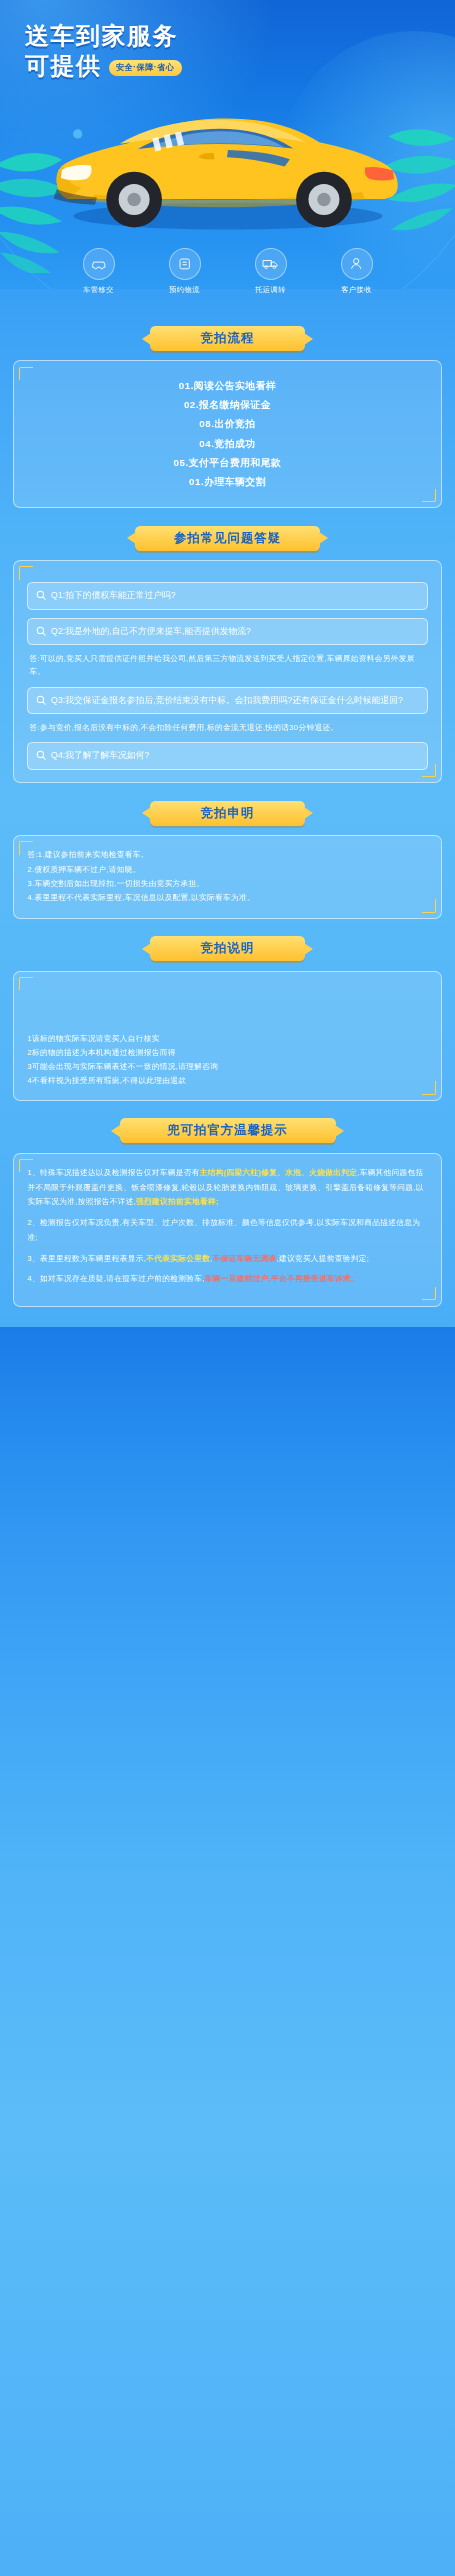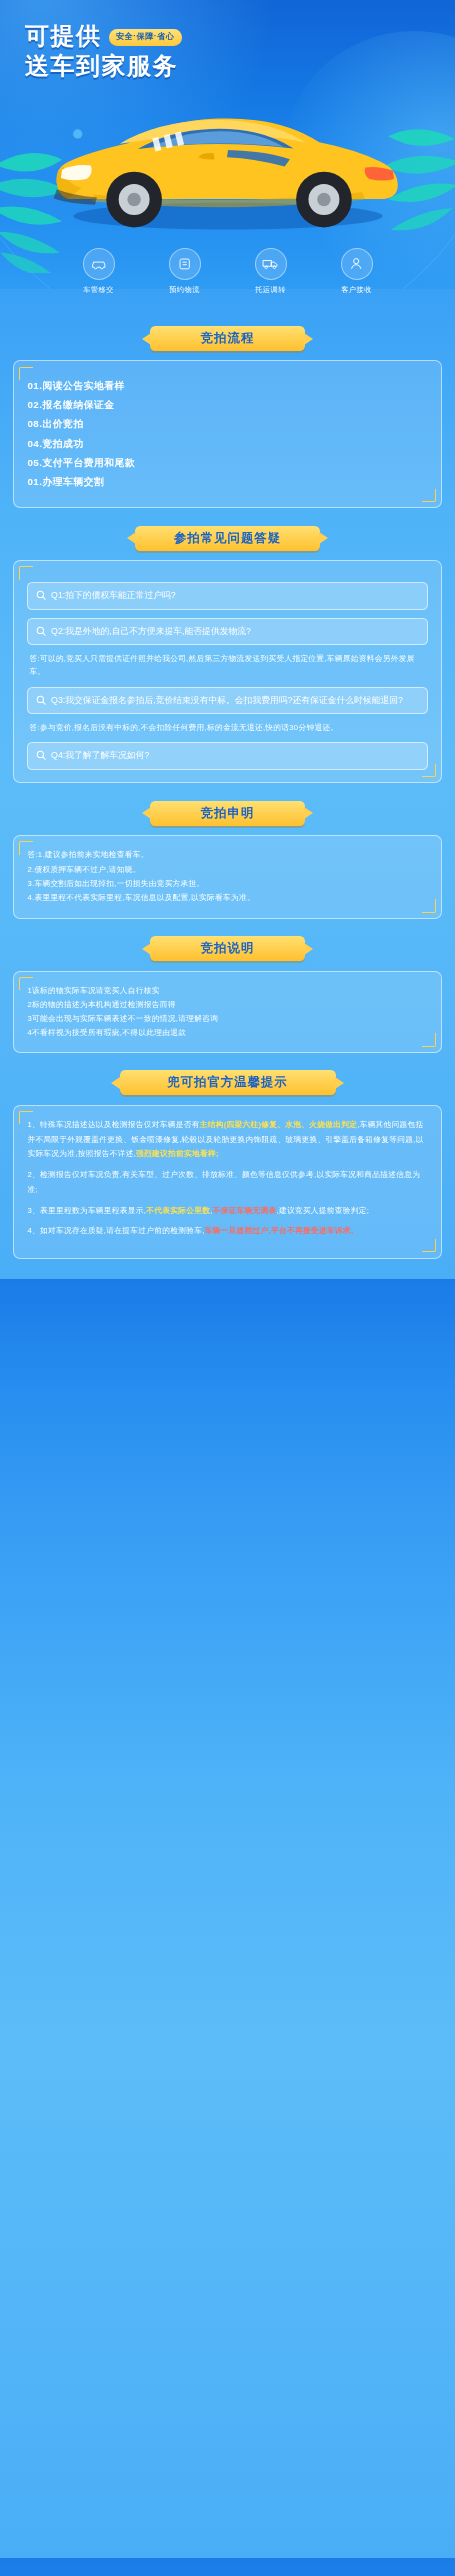--- a/index.html
+++ b/index.html
@@ -91,39 +91,39 @@
     position:relative;
   }
   .corner{
     position:absolute;width:13.4px;height:13.4px;
   }
   .corner.tl{left:5.2px;top:5.2px;border-left:1.5px solid #ffd24d;border-top:1.5px solid #ffd24d;border-radius:2.1px 0 0 0;}
   .corner.br{right:5.2px;bottom:5.2px;border-right:1.5px solid #ffd24d;border-bottom:1.5px solid #ffd24d;border-radius:0 0 2.1px 0;}
 
   .flow-list{list-style:none;}
   .flow-list li{
-    font-size:9.8px;letter-spacing:0.5px;margin:6.2px 0;font-weight:bold;
+    font-size:9.8px;letter-spacing:0.5px;margin:6.2px 0;text-align:center;font-weight:bold;
   }
 
   
   .faq{margin-top:2.1px;}
   .faq .q{
     display:flex;align-items:flex-start;gap:5.2px;
     background:rgba(255,255,255,.22);
     border:0.5px solid rgba(255,255,255,.6);
     border-radius:5.2px;
     padding:6.2px 7.2px;margin-top:8.2px;
   }
   .faq .q .qicon{flex:0 0 auto;margin-top:1px;}
   .faq .q .qtext{font-size:8.8px;font-weight:normal;line-height:1.5;}
   .faq .a{
     font-size:7.7px;line-height:1.75;margin:6.2px 2.1px 2.1px;letter-spacing:0.3px;
   }
 
-  .plain-list{list-style:none;}
+  .plain-list{list-style:none;margin-top:48px;}
   .plain-list li{font-size:7.7px;line-height:1.8;letter-spacing:0.3px;}
 
   .statement p{font-size:7.7px;line-height:1.85;letter-spacing:0.3px;}
 
   .tips{margin-bottom:20.6px;}
   .tips p{font-size:7.7px;line-height:1.9;letter-spacing:0.3px;margin-bottom:6.2px;}
   .hl-yellow{color:#ffe14d;font-weight:bold;}
   .hl-red{color:#ff6a5e;font-weight:bold;}
 </style>
 </head>
@@ -152,24 +152,24 @@
   <svg width="113" height="165" style="position:absolute;right:-5.2px;top:82px;opacity:.95" viewBox="0 0 220 320">
     <g fill="#1fd6bd">
       <path d="M210 110 q-70 -35 -130 -5 q60 35 130 5z" opacity=".95"></path>
       <path d="M220 155 q-85 -28 -150 10 q80 30 150 -10z" opacity=".85"></path>
       <path d="M215 200 q-70 -12 -135 28 q75 18 135 -28z" opacity=".9"></path>
       <path d="M205 245 q-60 2 -120 42 q70 8 120 -42z" opacity=".8"></path>
     </g>
   </svg>
 
   <div class="hero-title">
+    <h1>送车到家服务</h1>
     <h1>
       <span>可提供</span><span class="hero-badge">安全·保障·省心</span>
     </h1>
-    <h1>送车到家服务</h1>
   </div>
 
   <div class="car-wrap">
     <svg viewBox="0 0 760 300" width="392" height="155">
 
       <ellipse cx="380" cy="248" rx="300" ry="26" fill="#0b4fa8" opacity=".45"></ellipse>
 
       <path d="M70 215 q-18 -6 -22 -30 q-4 -28 18 -40 q40 -20 120 -38 q70 -44 175 -48 q120 -4 196 46 q70 14 120 38 q30 14 32 42 q2 26 -26 30z" fill="#ffc41f"></path>
       <path d="M70 215 q-18 -6 -22 -30 q-4 -22 14 -34 q0 34 34 42z" fill="#e8a800" opacity=".55"></path>
       <path d="M170 108 q70 -42 172 -46 q115 -4 190 44 q-30 -8 -90 -12 q-120 -10 -272 14z" fill="#ffd75c"></path>

